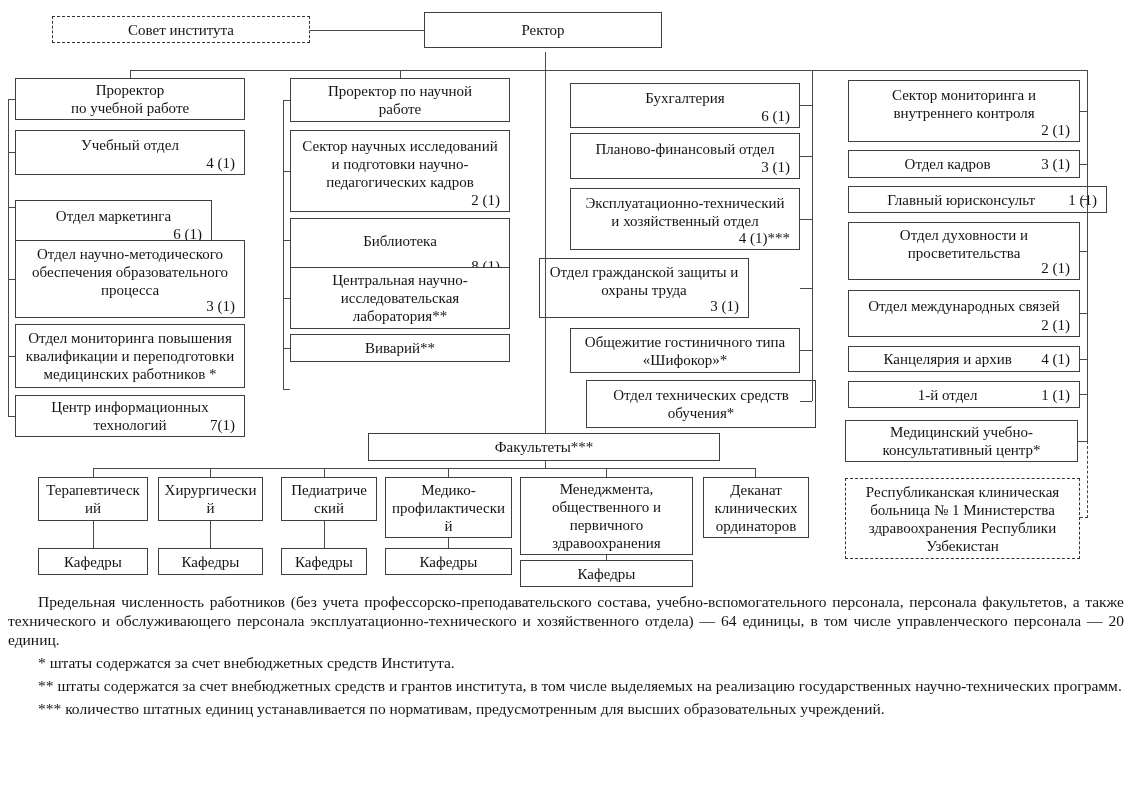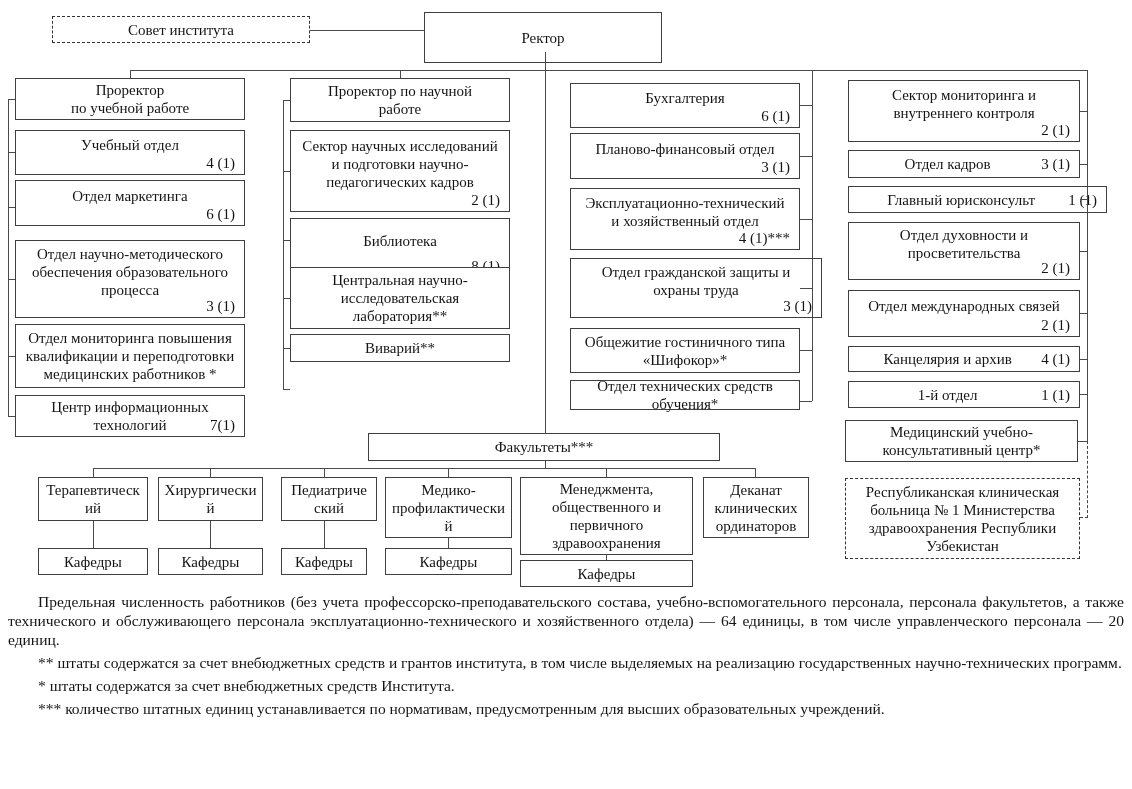--- a/index.html
+++ b/index.html
@@ -25,33 +25,33 @@
   .notes p.main{}
 </style>
 </head>
 <body>
 
 <div class="canvas">
 
   <div class="box dashed" style="left:52px;top:16px;width:258px;height:27px">
     <span class="label">Совет института</span>
   </div>
-  <div class="box" style="left:424px;top:12px;width:238px;height:51px">
+  <div class="box" style="left:424px;top:12px;width:238px;height:36px">
     <span class="label">Ректор</span>
   </div>
 
   <div class="box" style="left:15px;top:78px;width:230px;height:42px">
     <span class="label">Проректор
 по учебной работе</span>
   </div>
   <div class="box pb" style="left:15px;top:130px;width:230px;height:45px">
     <span class="label">Учебный отдел</span>
     <span class="count">4 (1)</span>
   </div>
-  <div class="box pb" style="left:15px;top:180px;width:230px;height:46px">
+  <div class="box pb" style="left:15px;top:200px;width:197px;height:46px">
     <span class="label">Отдел маркетинга</span>
     <span class="count">6 (1)</span>
   </div>
   <div class="box pb" style="left:15px;top:240px;width:230px;height:78px">
     <span class="label">Отдел научно-методического
 обеспечения образовательного
 процесса</span>
     <span class="count">3 (1)</span>
   </div>
   <div class="box" style="left:15px;top:324px;width:230px;height:64px">
@@ -94,30 +94,30 @@
   </div>
   <div class="box pb" style="left:570px;top:133px;width:230px;height:46px">
     <span class="label">Планово-финансовый отдел</span>
     <span class="count">3 (1)</span>
   </div>
   <div class="box pb" style="left:570px;top:188px;width:230px;height:62px">
     <span class="label">Эксплуатационно-технический
 и хозяйственный отдел</span>
     <span class="count">4 (1)***</span>
   </div>
-  <div class="box pb" style="left:570px;top:258px;width:252px;height:60px">
+  <div class="box pb" style="left:539px;top:258px;width:210px;height:60px">
     <span class="label">Отдел гражданской защиты и
 охраны труда</span>
     <span class="count">3 (1)</span>
   </div>
   <div class="box" style="left:570px;top:328px;width:230px;height:45px">
     <span class="label">Общежитие гостиничного типа
 «Шифокор»*</span>
   </div>
-  <div class="box" style="left:570px;top:380px;width:230px;height:30px">
+  <div class="box" style="left:586px;top:380px;width:230px;height:48px">
     <span class="label">Отдел технических средств
 обучения*</span>
   </div>
 
   <div class="box pb" style="left:848px;top:80px;width:232px;height:62px">
     <span class="label">Сектор мониторинга и
 внутреннего контроля</span>
     <span class="count">2 (1)</span>
   </div>
   <div class="box inline" style="left:848px;top:150px;width:232px;height:28px">
@@ -257,18 +257,18 @@
   <i class="vl" style="left:606px;top:468px;height:9px"></i>
   <i class="vl" style="left:755px;top:468px;height:9px"></i>
   <i class="vl" style="left:93px;top:521px;height:27px"></i>
   <i class="vl" style="left:210px;top:521px;height:27px"></i>
   <i class="vl" style="left:324px;top:521px;height:27px"></i>
   <i class="vl" style="left:448px;top:538px;height:10px"></i>
   <i class="vl" style="left:606px;top:555px;height:5px"></i>
 
   <div class="notes">
     <p class="main">Предельная численность работников (без учета профессорско-преподавательского состава, учебно-вспомогательного персонала, персонала факультетов, а также технического и обслуживающего персонала эксплуатационно-технического и хозяйственного отдела) — 64 единицы, в том числе управленческого персонала — 20 единиц.</p>
+    <p>* штаты содержатся за счет внебюджетных средств Института.</p>
     <p>** штаты содержатся за счет внебюджетных средств и грантов института, в том числе выделяемых на реализацию государственных научно-технических программ.</p>
-    <p>* штаты содержатся за счет внебюджетных средств Института.</p>
     <p>*** количество штатных единиц устанавливается по нормативам, предусмотренным для высших образовательных учреждений.</p>
   </div>
 
 </div>
 
 </body></html>

